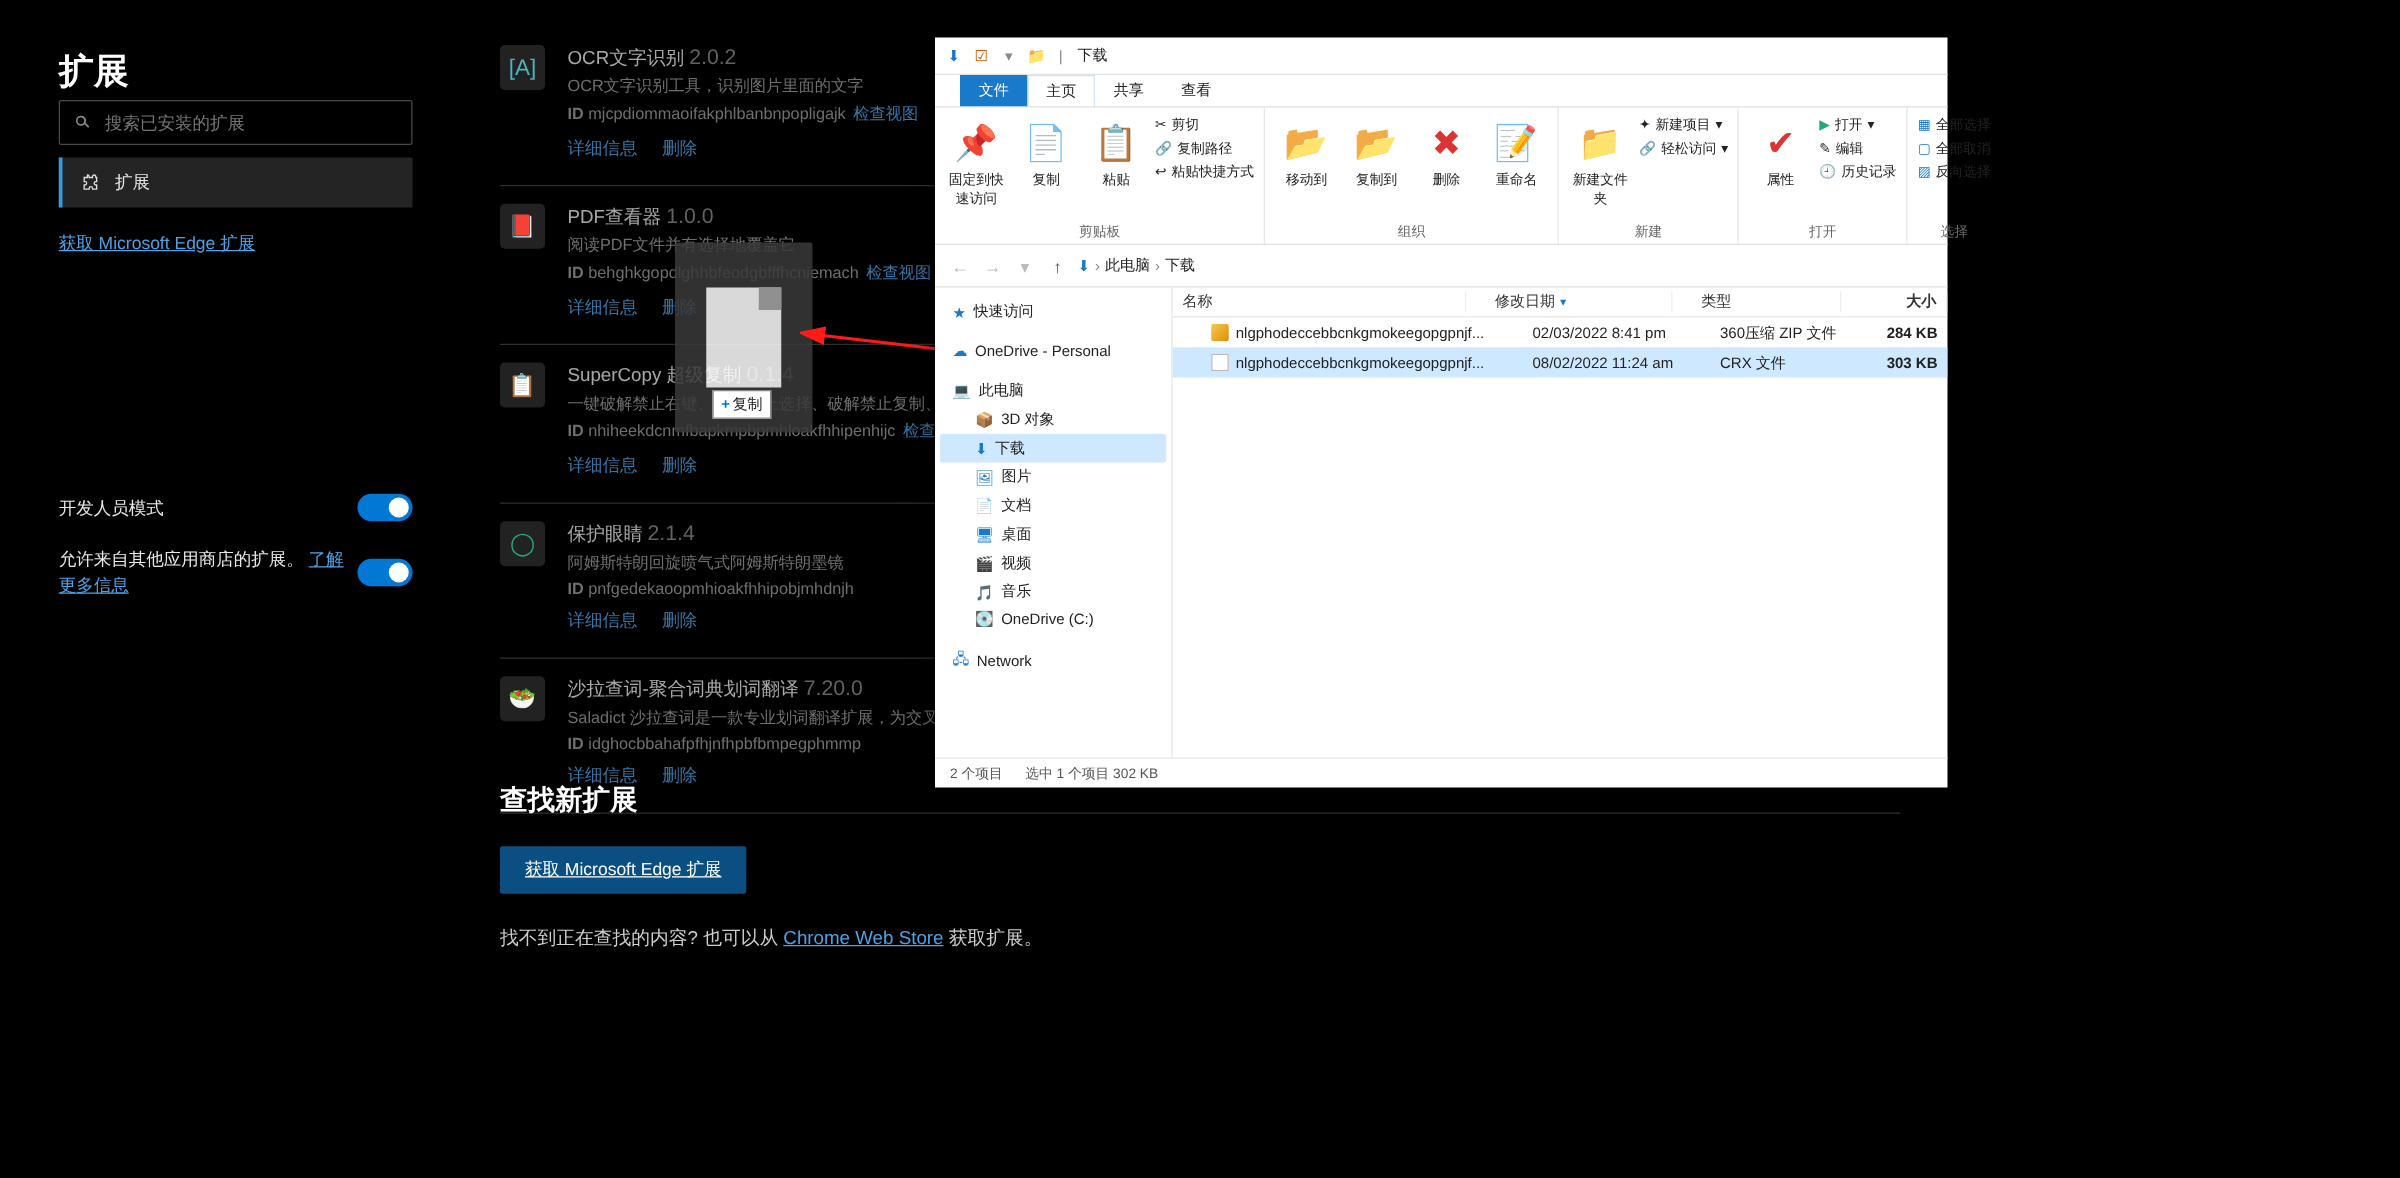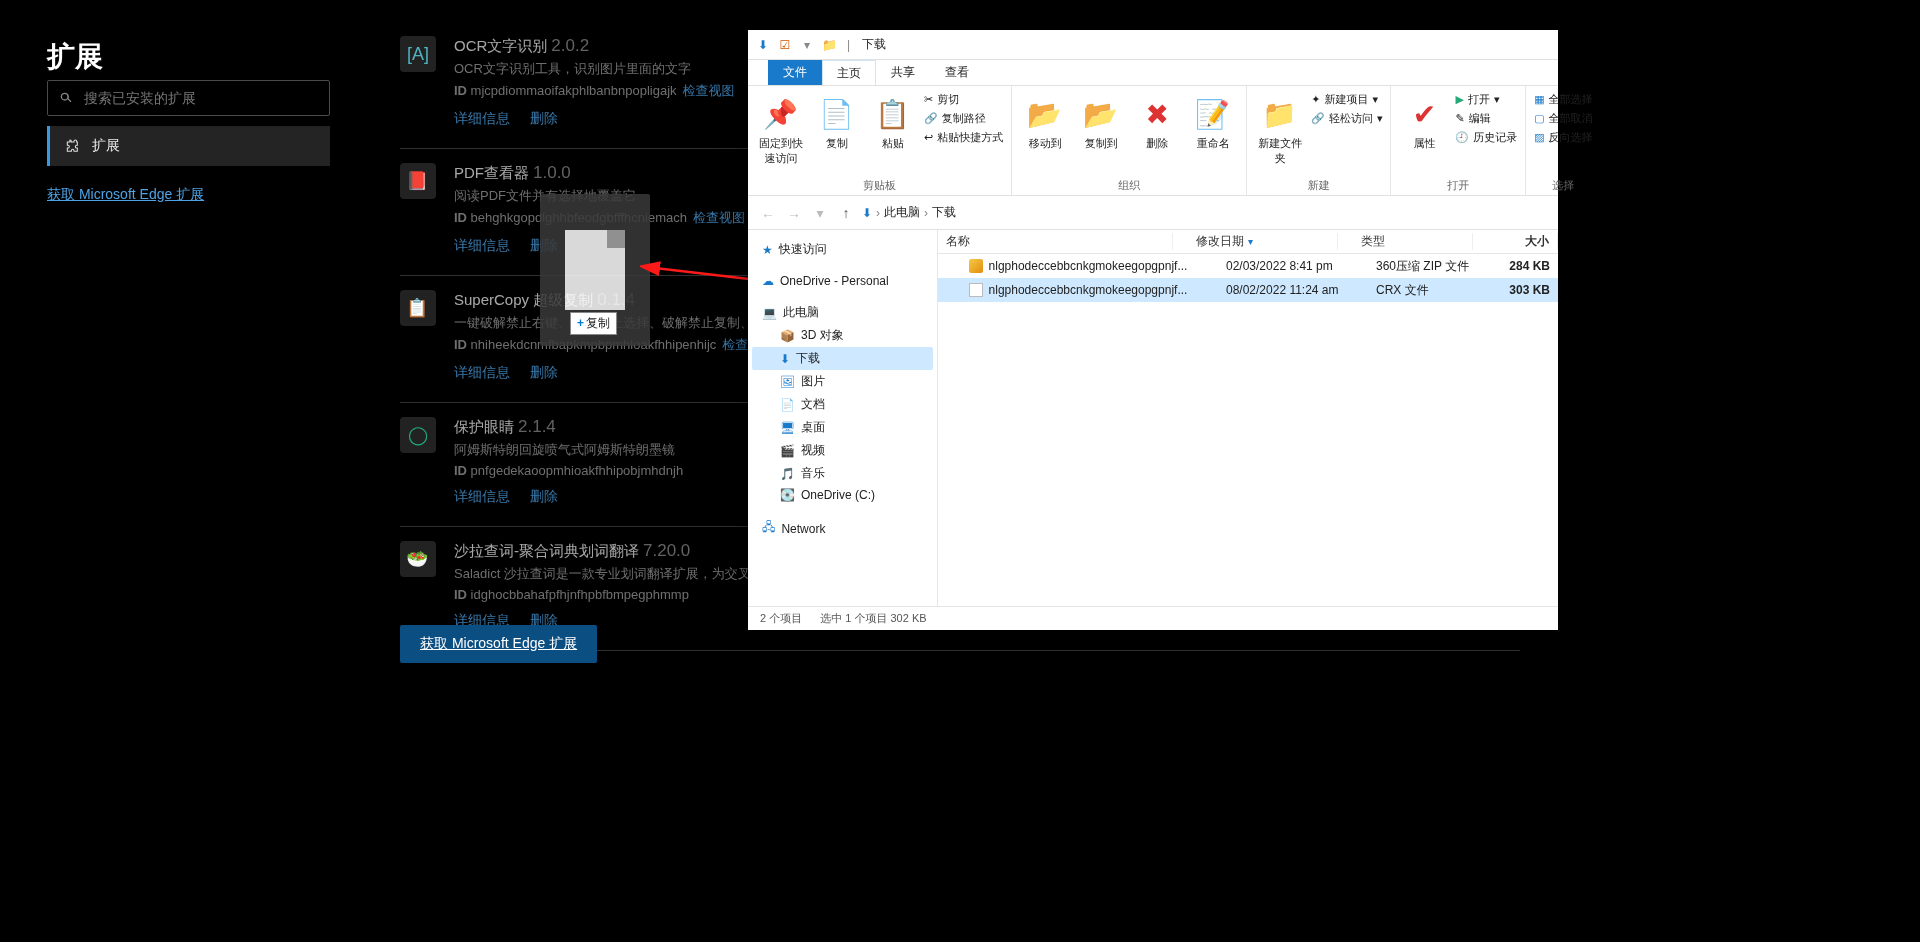--- a/index.html
+++ b/index.html
@@ -118,20 +118,33 @@
   <div class="sidebar">
     <div class="side-item active">
       <svg class="ico" viewBox="0 0 24 24" fill="none" stroke="#ddd" stroke-width="1.6">
           <path d="M9 3a2 2 0 012 2v1h4V5a2 2 0 114 0v1h1v5h-1a2 2 0 100 4h1v5h-5v-1a2 2 0 10-4 0v1H5v-5h1a2 2 0 100-4H5V6h4V5a2 2 0 010-2z"></path>
         </svg>
       <span>扩展</span>
     </div>
     <a class="side-link" href="#">获取 Microsoft Edge 扩展</a>
   </div>
 
+  <div class="dev-opts">
+    <div class="dev-row">
+      <span>开发人员模式</span>
+      <div class="toggle"></div>
+    </div>
+    <div class="dev-row">
+      <span>
+        <span>允许来自其他应用商店的扩展。</span>
+        <a href="#">了解更多信息</a>
+      </span>
+      <div class="toggle"></div>
+    </div>
+  </div>
 
   <div class="ext-list" id="ext-list">
     <div class="ext-card">
       <div class="ext-icon" style="background:#222;color:#4fb3bf;">[A]</div>
       <div class="ext-body">
         <div class="ext-title">OCR文字识别<span class="ext-ver">2.0.2</span></div>
         <div class="ext-desc">OCR文字识别工具，识别图片里面的文字</div>
         <div class="ext-id"><b>ID</b> mjcpdiommaoifakphlbanbnpopligajk<span class="ext-inspect">检查视图</span></div>
         <div class="ext-actions">
           <span>详细信息</span>
@@ -183,21 +196,27 @@
         <div class="ext-id"><b>ID</b> idghocbbahafpfhjnfhpbfbmpegphmmp</div>
         <div class="ext-actions">
           <span>详细信息</span>
           <span>删除</span>
         </div>
       </div>
     </div>
     </div>
 
   <div class="find-new">
+    <h3>查找新扩展</h3>
     <a class="find-btn" href="#">获取 Microsoft Edge 扩展</a>
+    <div class="find-note">
+      <span>找不到正在查找的内容? 也可以从 </span>
+      <a href="#">Chrome Web Store</a>
+      <span> 获取扩展。</span>
+    </div>
   </div>
 
   <div class="drag-ghost">
       <div class="sheet"></div>
     </div>
   <div class="drag-tip">
     <span class="plus">+</span><span>复制</span>
   </div>
   <svg class="red-arrow" viewBox="0 0 340 60">
     <defs>

